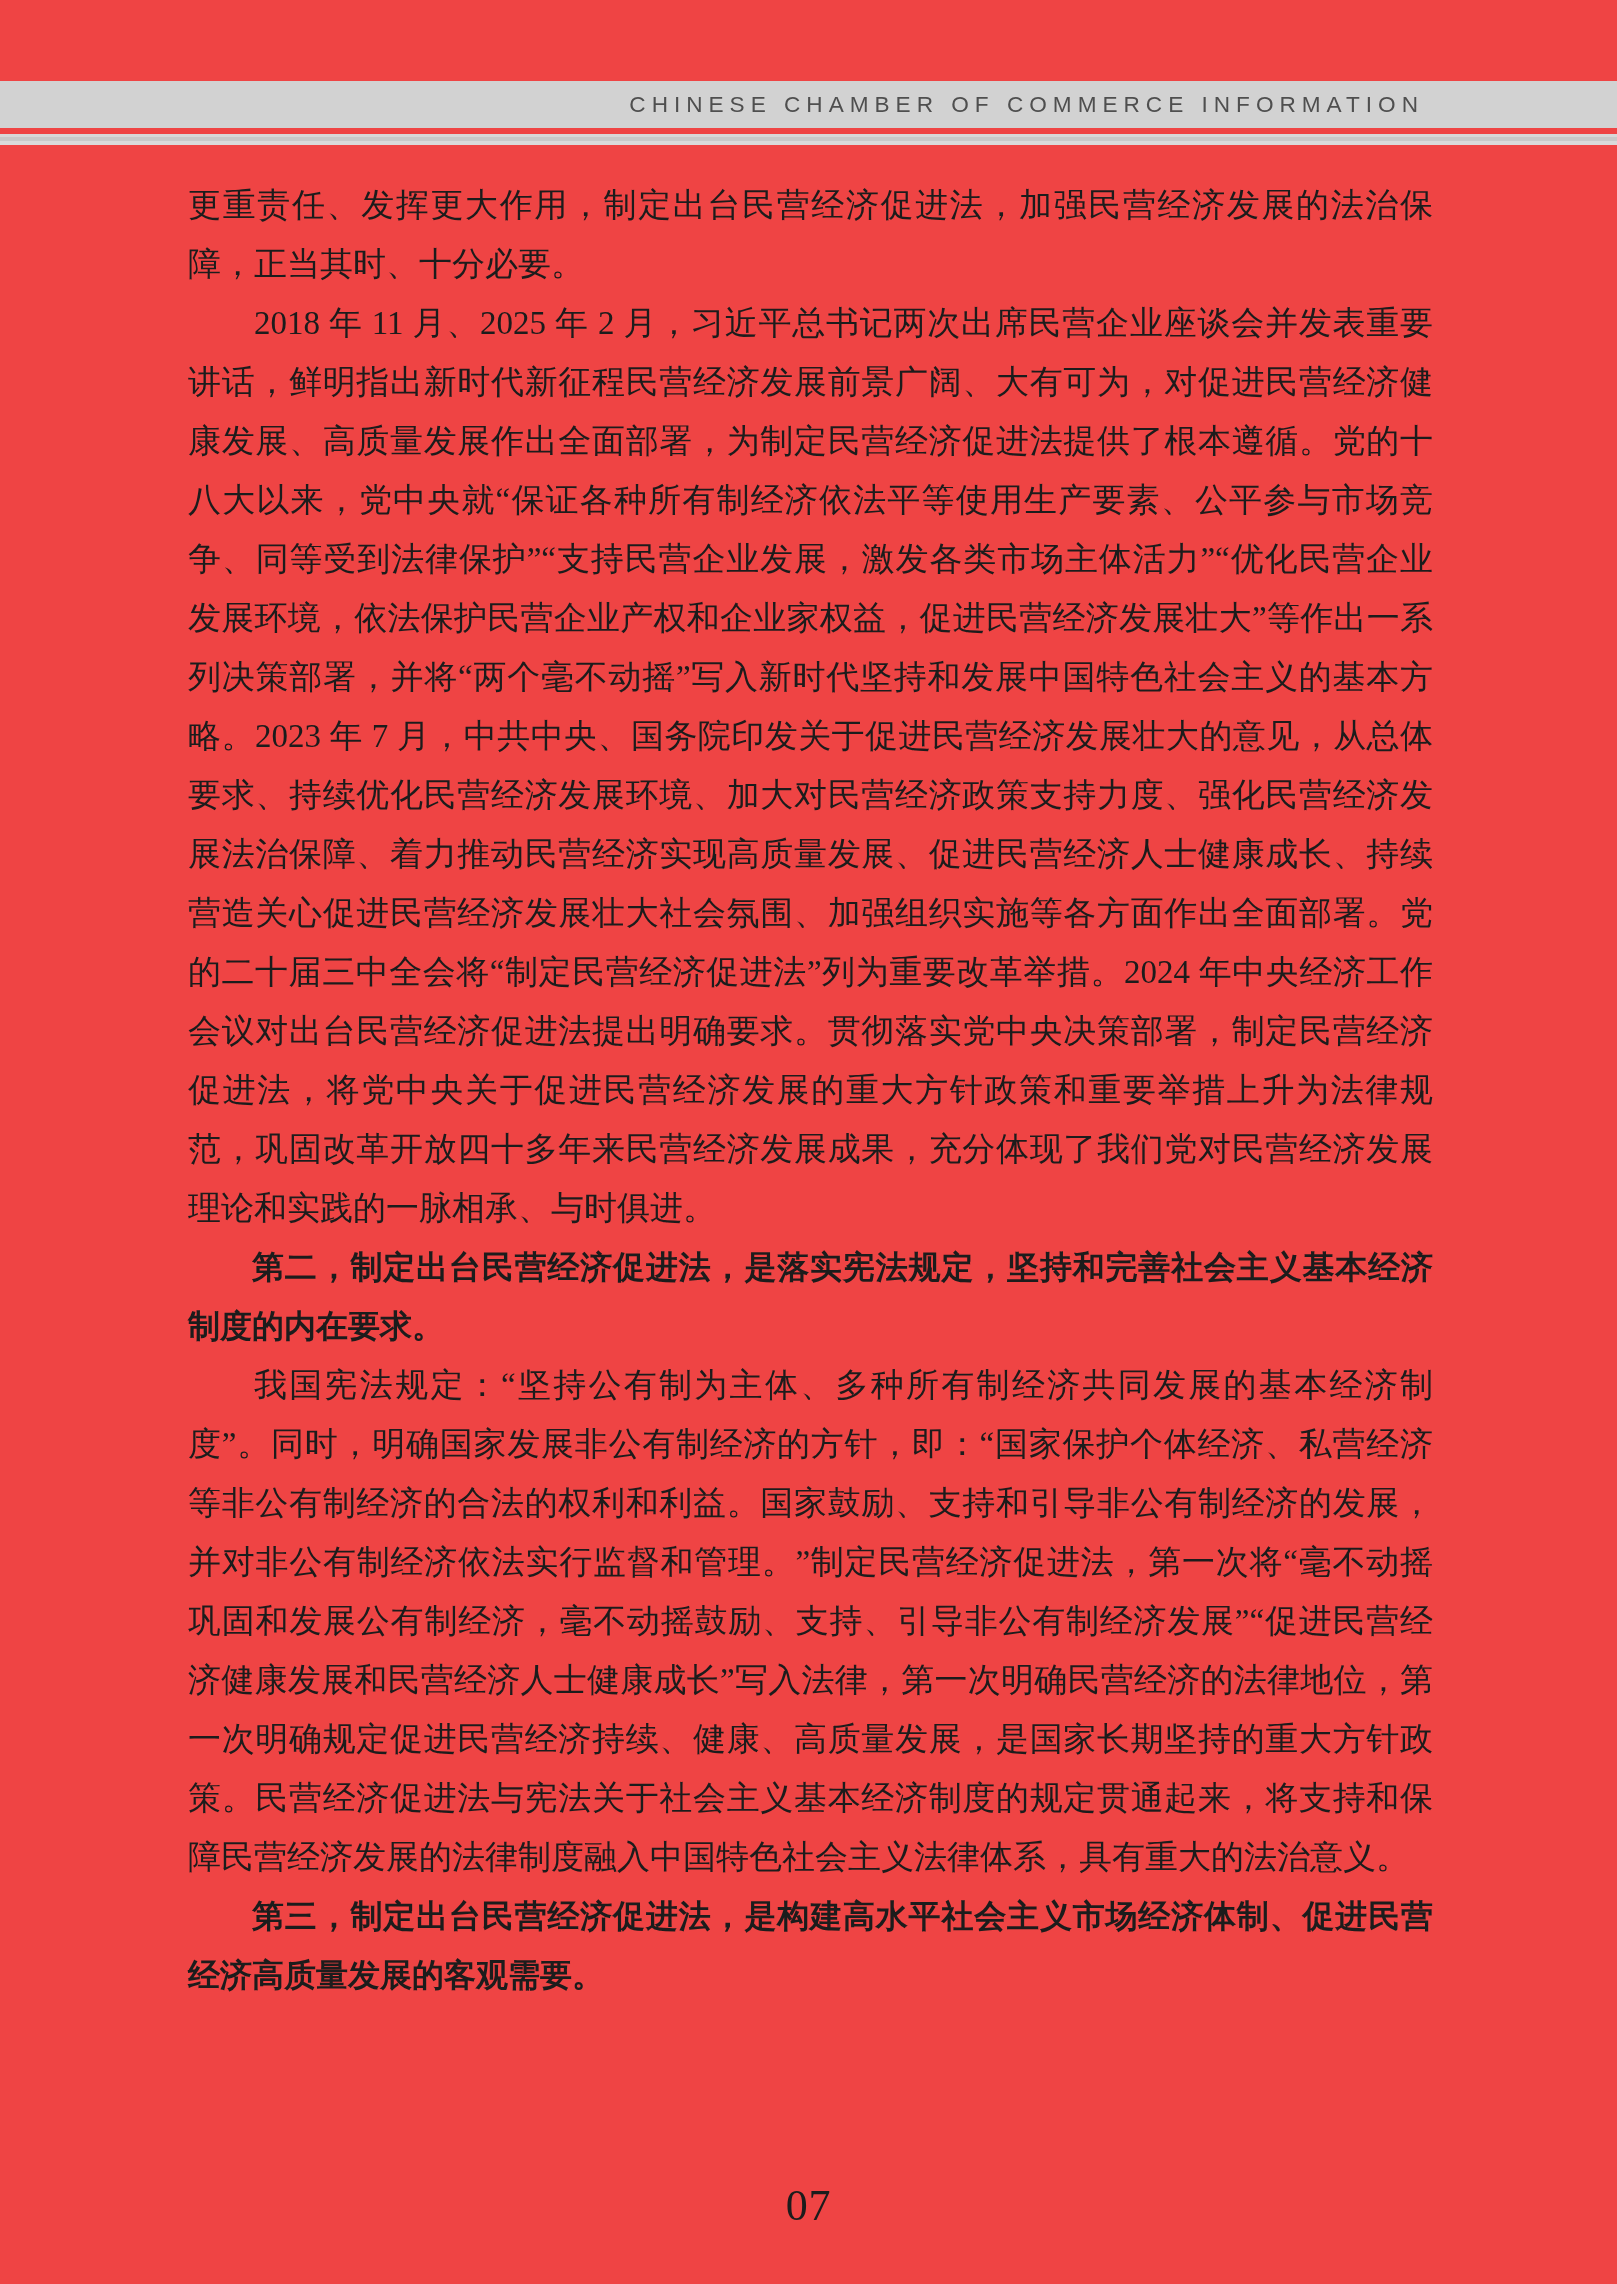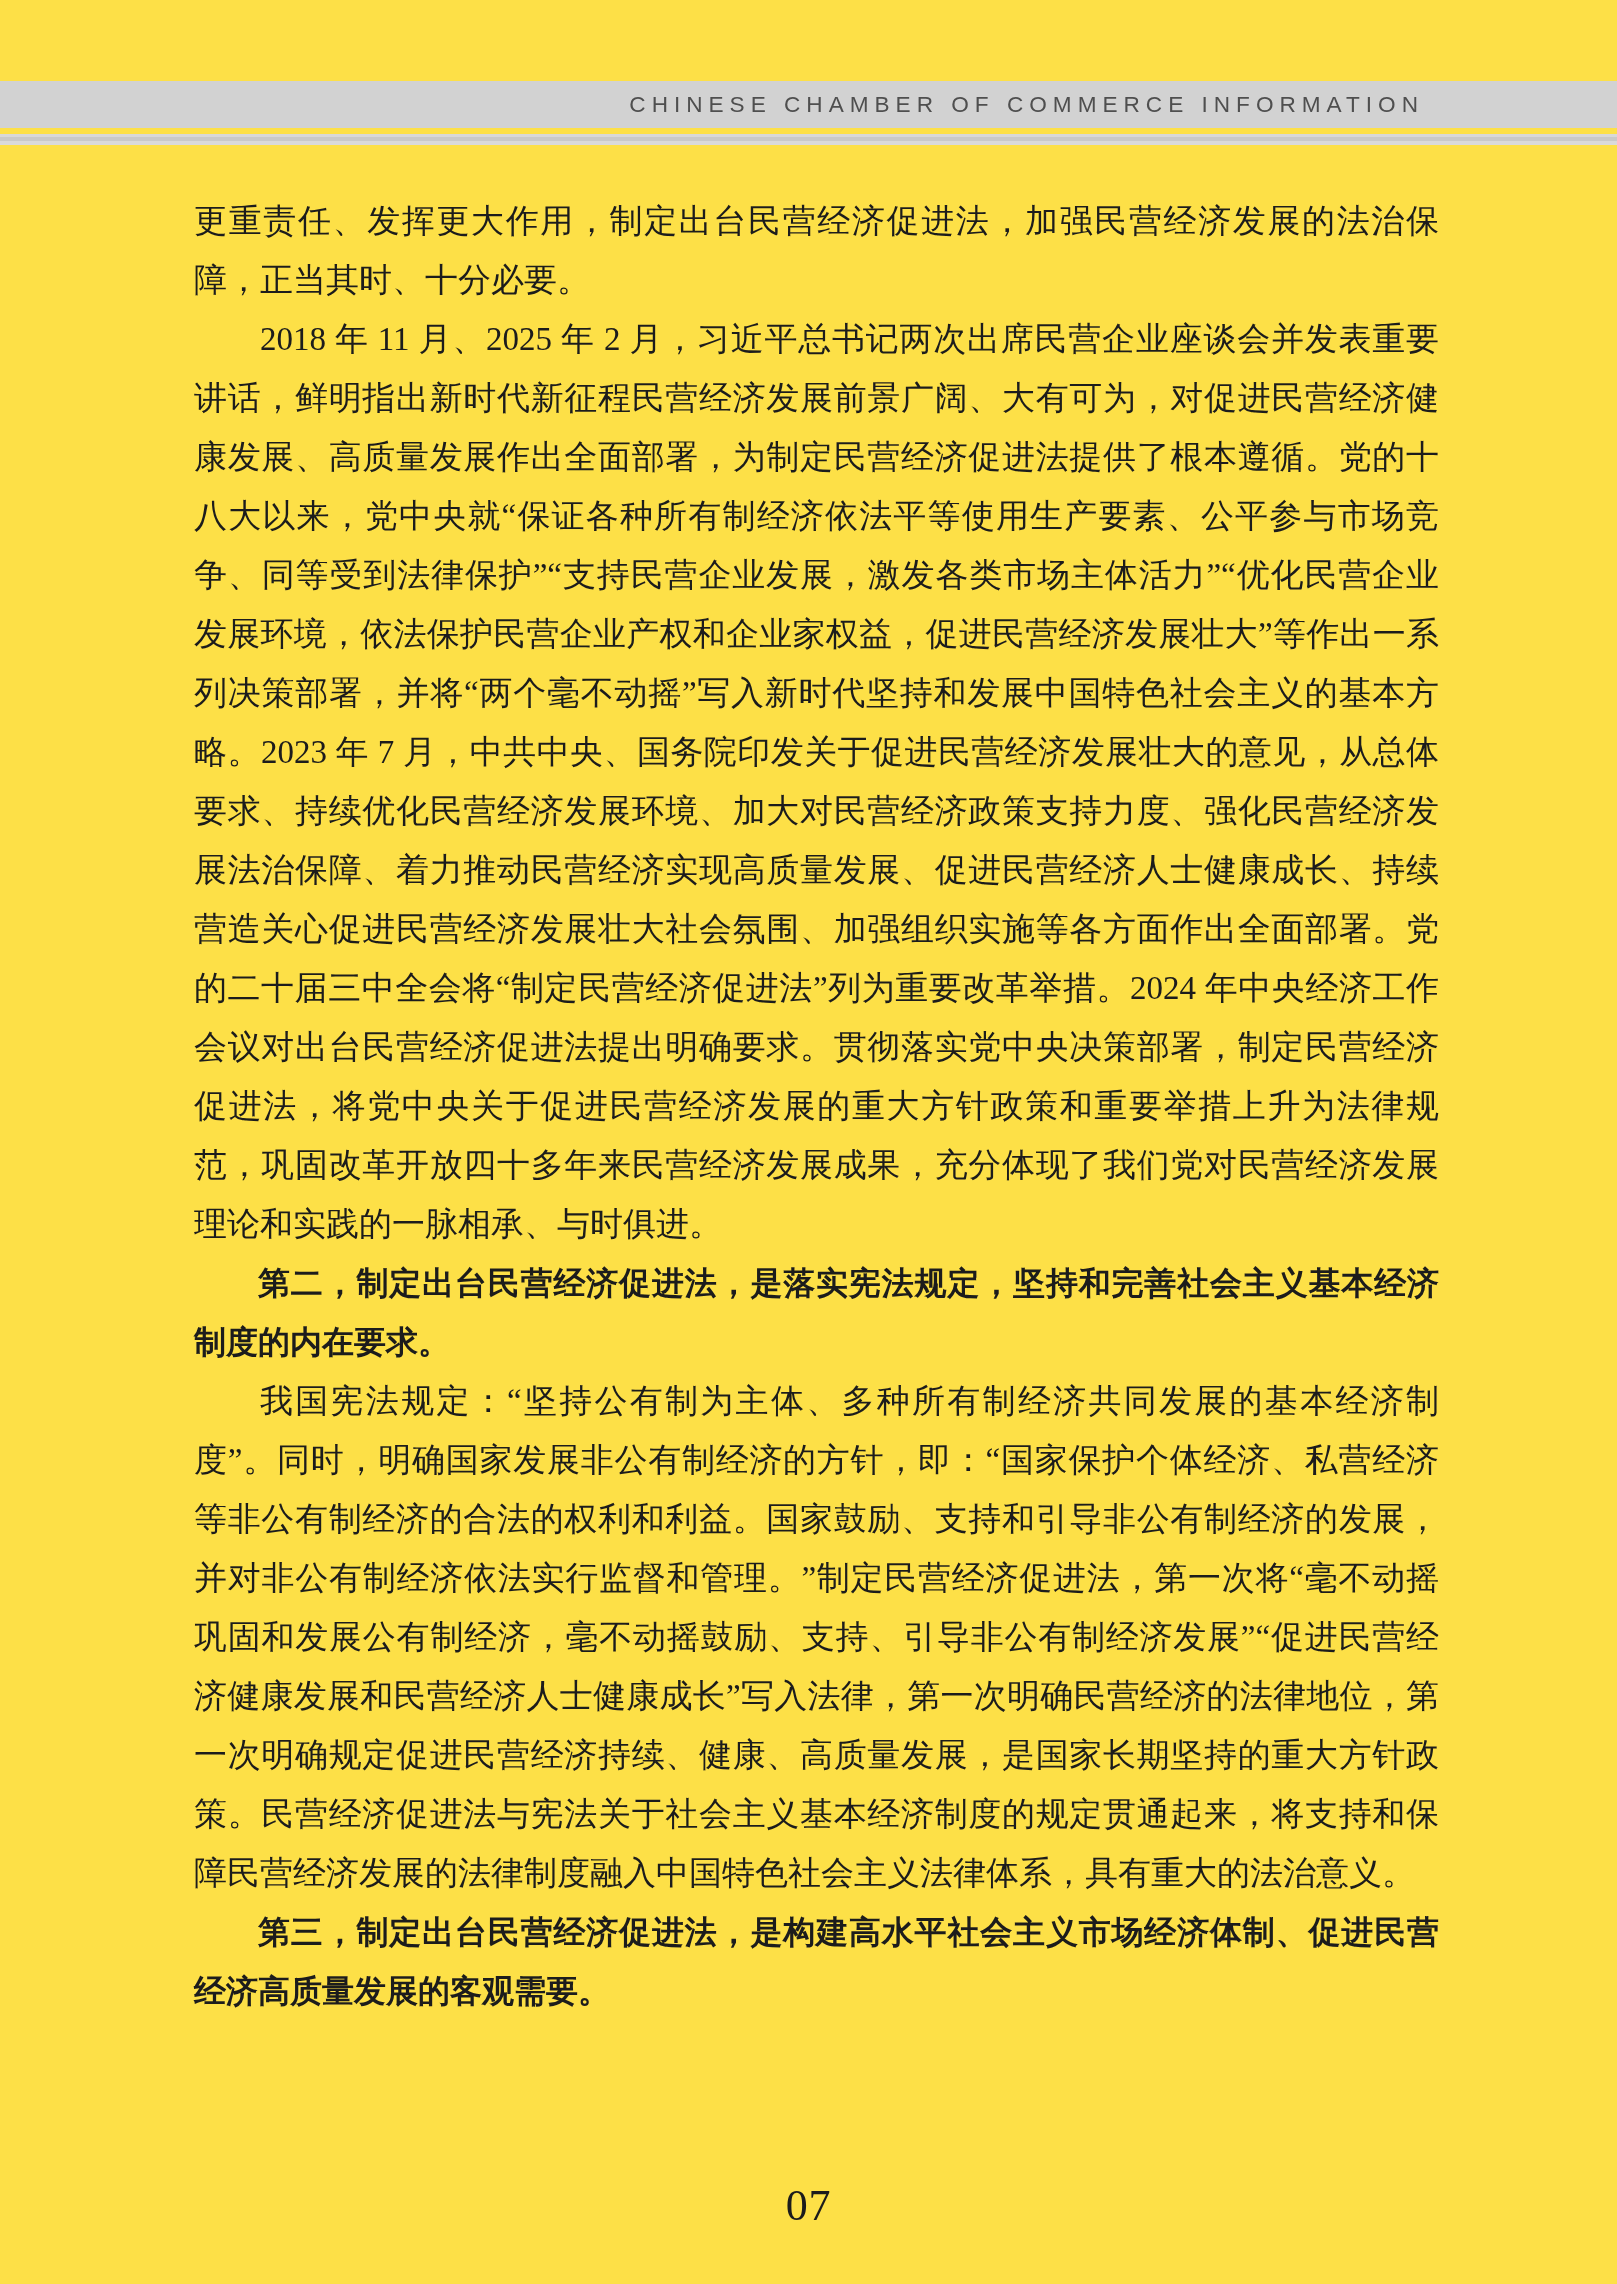--- a/index.html
+++ b/index.html
@@ -4,21 +4,21 @@
 <style>
   html, body {
     margin: 0;
     padding: 0;
     background: #ffffff;
   }
   .page {
     position: relative;
     width: 1617px;
     height: 2284px;
-    background: #fde047;
+    background: #ef4444;
     overflow: hidden;
     font-family: "Liberation Serif", "DejaVu Serif", serif;
   }
 
   
   .header-band {
     position: absolute;
     left: 0;
     right: 0;
     top: 81px;
@@ -47,24 +47,23 @@
       #d8d8d8 0px,  #d8d8d8 3px,
       #c9c9c9 3px,  #c9c9c9 6.8px,
       #dadada 6.8px,  #dadada 10.5px
     );
   }
 
   
   .body-text {
     position: absolute;
     left: 188px;
-    top: 192px;
+    top: 176px;
     width: 1245px;
     color: #1c1c1c;
-    margin-left: 6px;
   }
   .body-text p {
     margin: 0;
     font-size: 33px;
     line-height: 59px;
     text-align: justify;
     text-justify: inter-ideograph;
     word-break: break-all;
   }
   .body-text p.indent {

